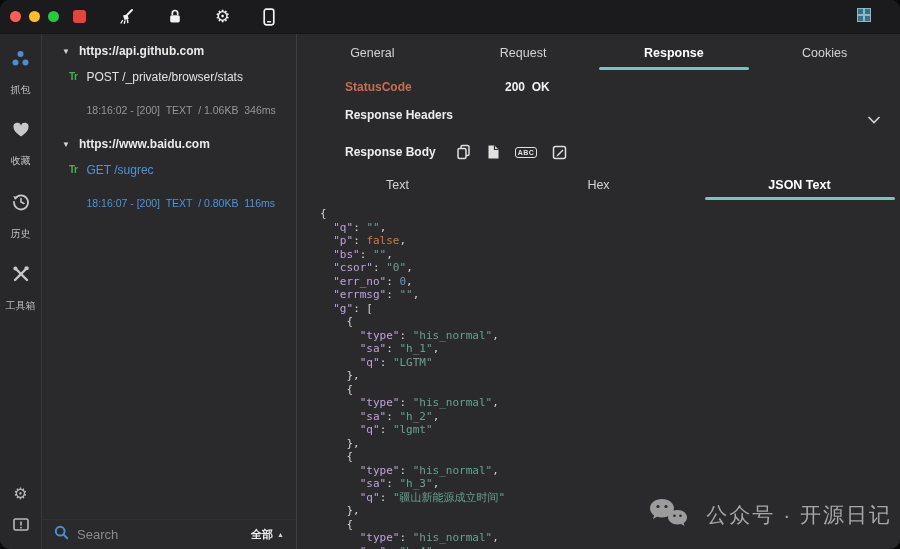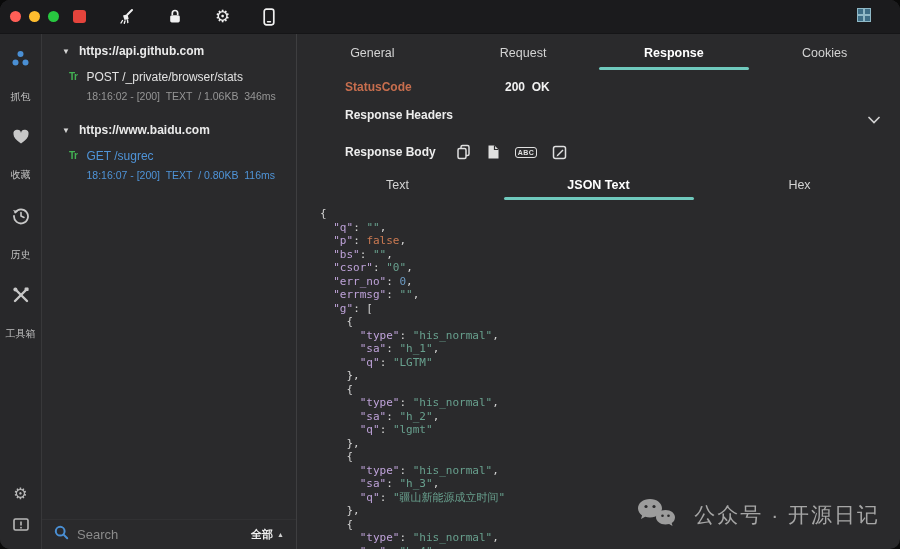--- a/index.html
+++ b/index.html
@@ -15,33 +15,33 @@
   .tb-icons svg, .tb-icons .uni { display:block; }
   .uni { color:#f0f0f0; font-size:17px; line-height:1; }
   .spacer { flex:1; }
   .grid-icon { margin-right:29px; }
 
   
   .content { display:flex; height:515px; }
 
   
   .rail { width:42px; background:#28282a; border-right:1px solid #38383a; display:flex; flex-direction:column; align-items:center; padding-top:16px; }
-  .rail-item { display:flex; flex-direction:column; align-items:center; gap:19px; margin-bottom:25px; cursor:default; }
+  .rail-item { display:flex; flex-direction:column; align-items:center; gap:12px; margin-bottom:25px; cursor:default; }
   .rail-label { font-size:10px; color:#c2c2c2; }
   .rail-bottom { margin-top:auto; display:flex; flex-direction:column; align-items:center; gap:16px; padding-bottom:12px; }
 
   
   .reqlist { width:255px; border-right:1px solid #3e3e40; display:flex; flex-direction:column; }
   .host-row { display:flex; align-items:center; gap:9px; padding:10px 0 5px 20px; }
   .host-caret { font-size:8px; color:#d5d5d5; }
   .host-text { font-size:12px; font-weight:700; color:#eaeaea; }
   .req-item { display:flex; gap:9px; padding:7px 0 3px 27px; }
   .req-badge { color:#43b253; font-weight:700; font-size:10px; padding-top:1px; letter-spacing:-0.5px; }
   .req-title { font-size:12px; font-weight:400; color:#e2e2e2; }
-  .req-meta { font-size:10.5px; color:#969696; margin-top:6px; }
+  .req-meta { font-size:10.5px; color:#969696; margin-top:20px; }
   .req-item.selected .req-title, .req-item.selected .req-meta { color:#4f94d8; }
   .search-row { margin-top:auto; height:30px; display:flex; align-items:center; gap:8px; padding:0 12px; border-top:1px solid #313133; }
   .search-input { background:transparent; border:none; outline:none; width:130px; font-size:13px; color:#ddd; font-family:"Liberation Sans",sans-serif; }
   .search-input::placeholder { color:#8b8b8b; }
   .filter { margin-left:auto; display:flex; align-items:center; gap:4px; }
   .filter-label { font-size:11px; font-weight:700; color:#f0f0f0; }
   .filter-caret { font-size:7px; color:#cfcfcf; }
 
   
   .detail { flex:1; display:flex; flex-direction:column; }
@@ -62,21 +62,21 @@
   .abc-icon { font-size:7px; font-weight:700; color:#e0e0e0; letter-spacing:0.5px; border:1px solid #e0e0e0; border-radius:3px; padding:1px 2px; }
   .subtabs { display:flex; height:28px; margin-top:8px; }
   .json-view { flex:1; overflow:hidden; padding:7px 0 0 23px; }
   pre.json { font-family:"DejaVu Sans Mono", monospace; font-size:11px; line-height:13.5px; color:#d4d4d4; }
   .jk { color:#bfa3da; }
   .js { color:#68a08e; }
   .jn { color:#6d9bc3; }
   .jb { color:#cc7a52;text-align:center; }
 
   
-  .watermark { position:absolute; right:20px; bottom:16px; display:flex; align-items:center; gap:18px; pointer-events:none; }
+  .watermark { position:absolute; right:8px; bottom:16px; display:flex; align-items:center; gap:18px; pointer-events:none; }
   .wm-text { font-size:21px; color:#a6a6a6; letter-spacing:2px; }
 </style>
 </head>
 <body>
 
 <div class="window">
 
   <div class="titlebar">
     <div class="lights">
       <div class="light" style="background:#ff5f57"></div>
@@ -253,22 +253,22 @@
         <span class="tool">
           <svg width="15" height="15" viewBox="0 0 15 15">
               <rect x="1.5" y="1.5" width="12" height="12" rx="2" fill="none" stroke="#e0e0e0" stroke-width="1.5"></rect>
               <path d="M5 10 L10.5 4.5 L11.5 5.5 L6 11 L4.6 11.4 Z" fill="#e0e0e0"></path>
             </svg>
         </span>
       </div>
 
       <div class="tabs subtabs">
         <div class="tab">Text</div>
+        <div class="tab">Hex</div>
         <div class="tab active">JSON Text</div>
-        <div class="tab">Hex</div>
       </div>
 
       <div class="json-view">
         <pre class="json">{
   <span class="jk">"q"</span>: <span class="js">""</span>,
   <span class="jk">"p"</span>: <span class="jb">false</span>,
   <span class="jk">"bs"</span>: <span class="js">""</span>,
   <span class="jk">"csor"</span>: <span class="js">"0"</span>,
   <span class="jk">"err_no"</span>: <span class="jn">0</span>,
   <span class="jk">"errmsg"</span>: <span class="js">""</span>,

